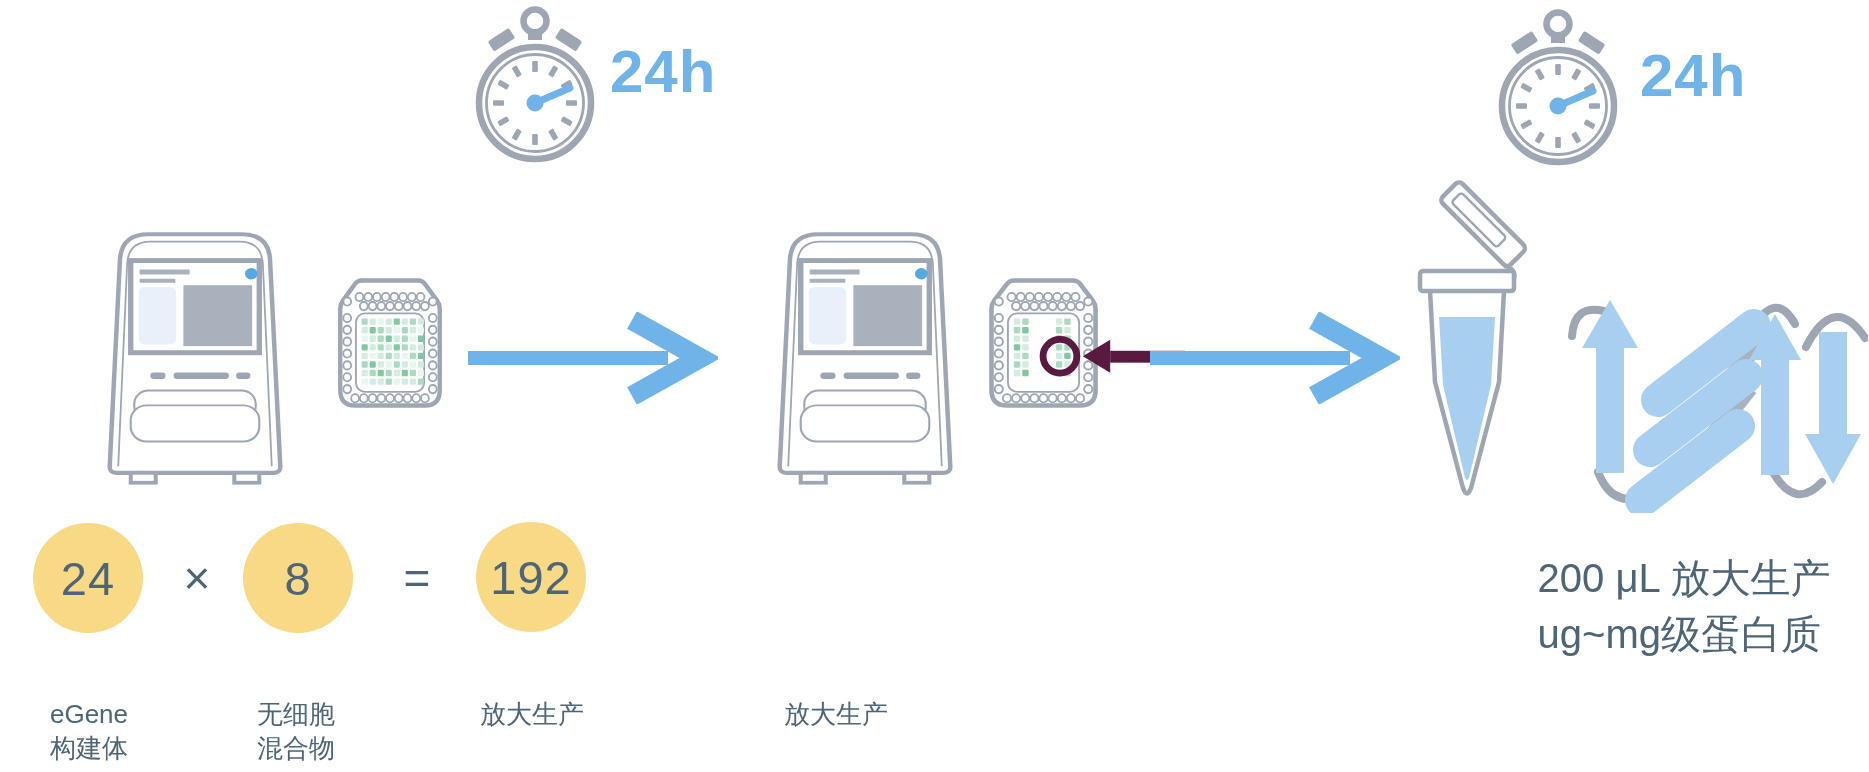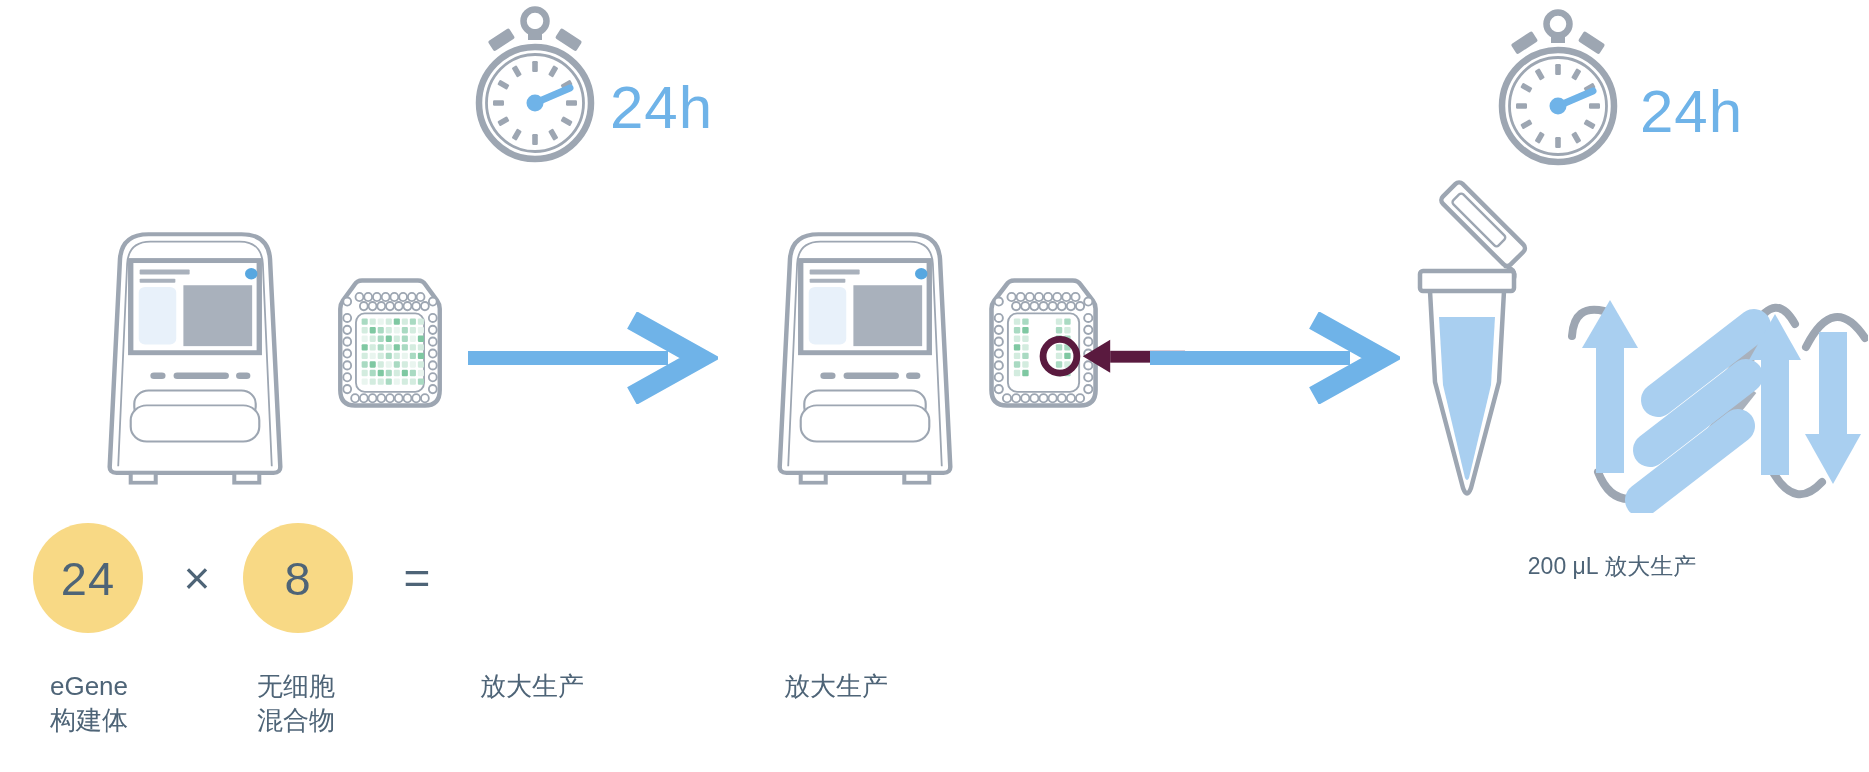--- a/index.html
+++ b/index.html
@@ -14,40 +14,40 @@
     --highlight-maroon:#5A1A3F;
   }
   html,body{margin:0;padding:0;background:#fff;}
   .canvas{
     position:relative;width:1869px;height:772px;background:#fff;overflow:hidden;
     font-family:"Liberation Sans","DejaVu Sans",sans-serif;
   }
   .abs{position:absolute;}
   svg.abs{display:block;}
   .timer-label{
-    position:absolute;font-size:60px;font-weight:400;color:var(--accent-blue);
-    line-height:1;letter-spacing:1px;white-space:nowrap;margin-top:36px;
+    position:absolute;font-size:60px;font-weight:700;color:var(--accent-blue);
+    line-height:1;letter-spacing:1px;white-space:nowrap;
   }
   .badge{
     position:absolute;width:110px;height:110px;border-radius:50%;
     background:var(--badge-yellow);display:flex;align-items:center;justify-content:center;
     font-size:47px;font-weight:500;color:var(--text-slate);letter-spacing:1px;
   }
   .op{
     position:absolute;width:52px;text-align:center;font-size:46px;font-weight:400;
     color:var(--text-slate);line-height:60px;top:548px;
   }
   .lbl{
-    position:absolute;top:670px;transform:translateX(-50%);text-align:right;
+    position:absolute;top:698px;transform:translateX(-50%);text-align:right;
     font-size:26px;color:var(--text-slate);line-height:1.3;white-space:nowrap;
   }
   .lbl span{display:block;}
   .caption{
-    position:absolute;top:550px;left:1612px;transform:translateX(-50%);
-    text-align:left;font-size:23px;color:var(--text-slate);line-height:1.4;white-space:nowrap;
+    position:absolute;top:550px;left:1684px;transform:translateX(-50%);
+    text-align:left;font-size:40px;color:var(--text-slate);line-height:1.4;white-space:nowrap;
   }
   .caption span{display:block;}
   
   .f-outline{fill:var(--outline);}
   .f-accent{fill:var(--accent-blue);}
   .f-soft{fill:var(--soft-blue);}
   .f-panelblue{fill:var(--panel-blue);}
   .f-panelgray{fill:var(--panel-gray);}
   .f-dot{fill:var(--screen-dot);}
   .f-maroon{fill:var(--highlight-maroon);}
@@ -386,30 +386,34 @@
       <line x1="74" y1="222" x2="170" y2="148"></line>
     </g>
     <polygon points="181,82 233,82 207,36" class="f-soft"></polygon>
     <rect x="193" y="79" width="28" height="118" class="f-soft"></rect>
     <rect x="251" y="54" width="28" height="106" class="f-soft"></rect>
     <polygon points="237,156 293,156 265,206" class="f-soft"></polygon>
   </svg>
 
   <div class="caption">
     <span>200 μL 放大生产</span>
+    <span>ug~mg级蛋白质</span>
   </div>
 
   <div class="badge" style="left:33px;top:523px">
     <span>24</span>
   </div>
   <div class="op" style="left:171px">×</div>
   <div class="badge" style="left:243px;top:523px">
     <span>8</span>
   </div>
   <div class="op" style="left:391px">=</div>
+  <div class="badge" style="left:476px;top:522px">
+    <span>192</span>
+  </div>
 
   <div class="lbl" style="left:89px">
     <span>eGene</span>
     <span>构建体</span>
   </div>
   <div class="lbl" style="left:296px">
     <span>无细胞</span>
     <span>混合物</span>
   </div>
   <div class="lbl" style="left:532px">

